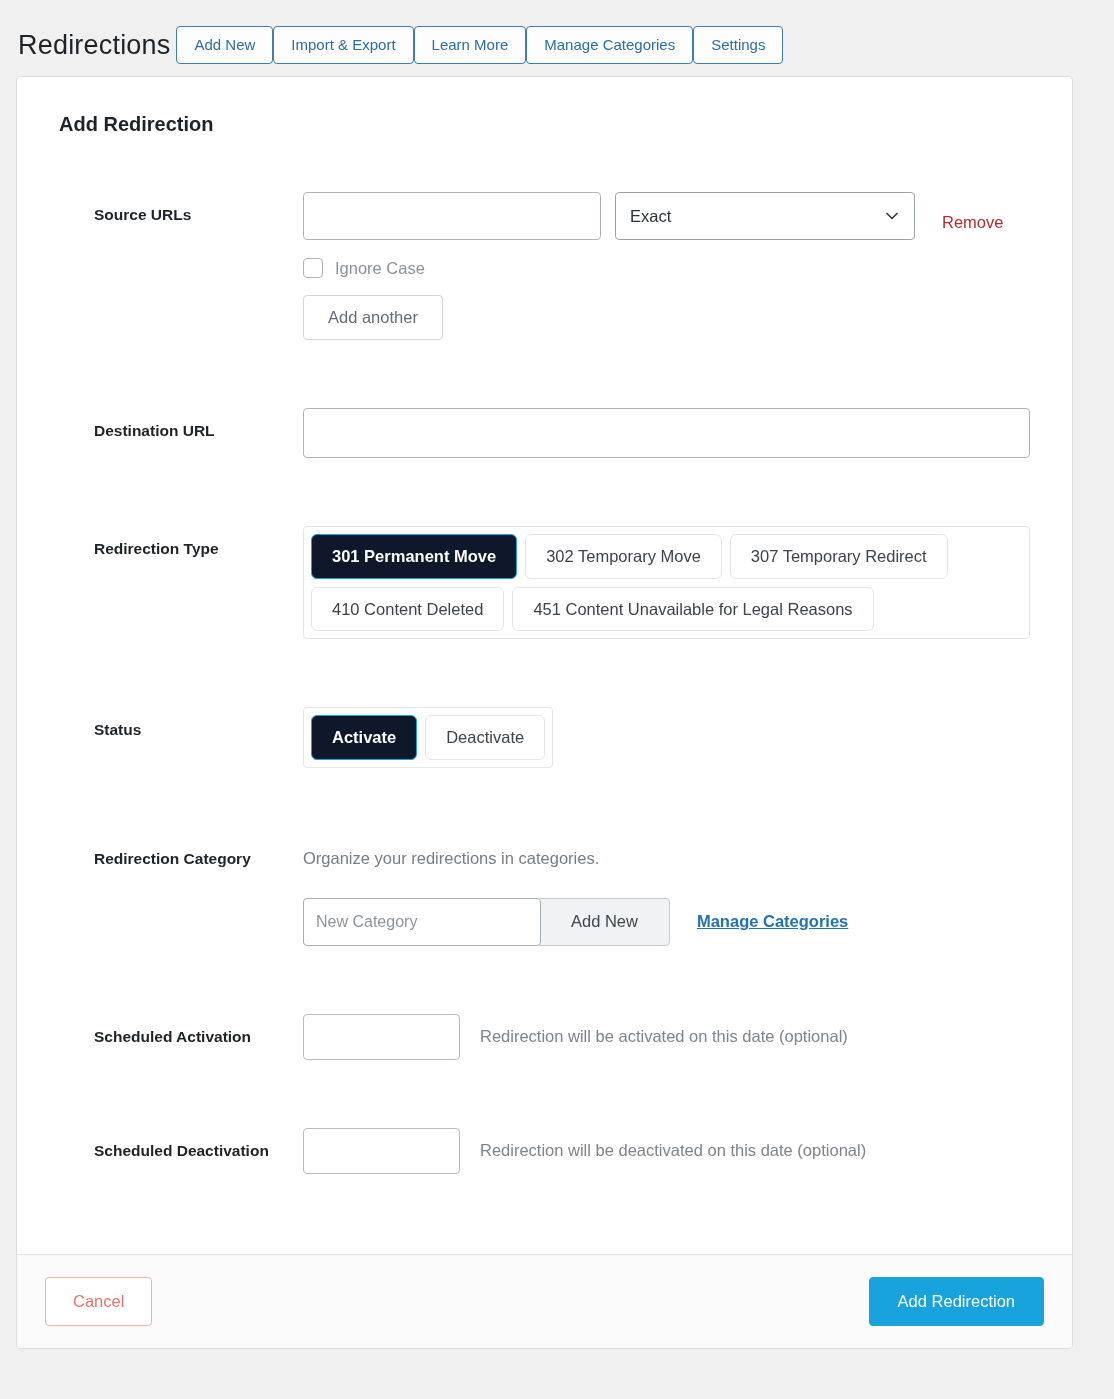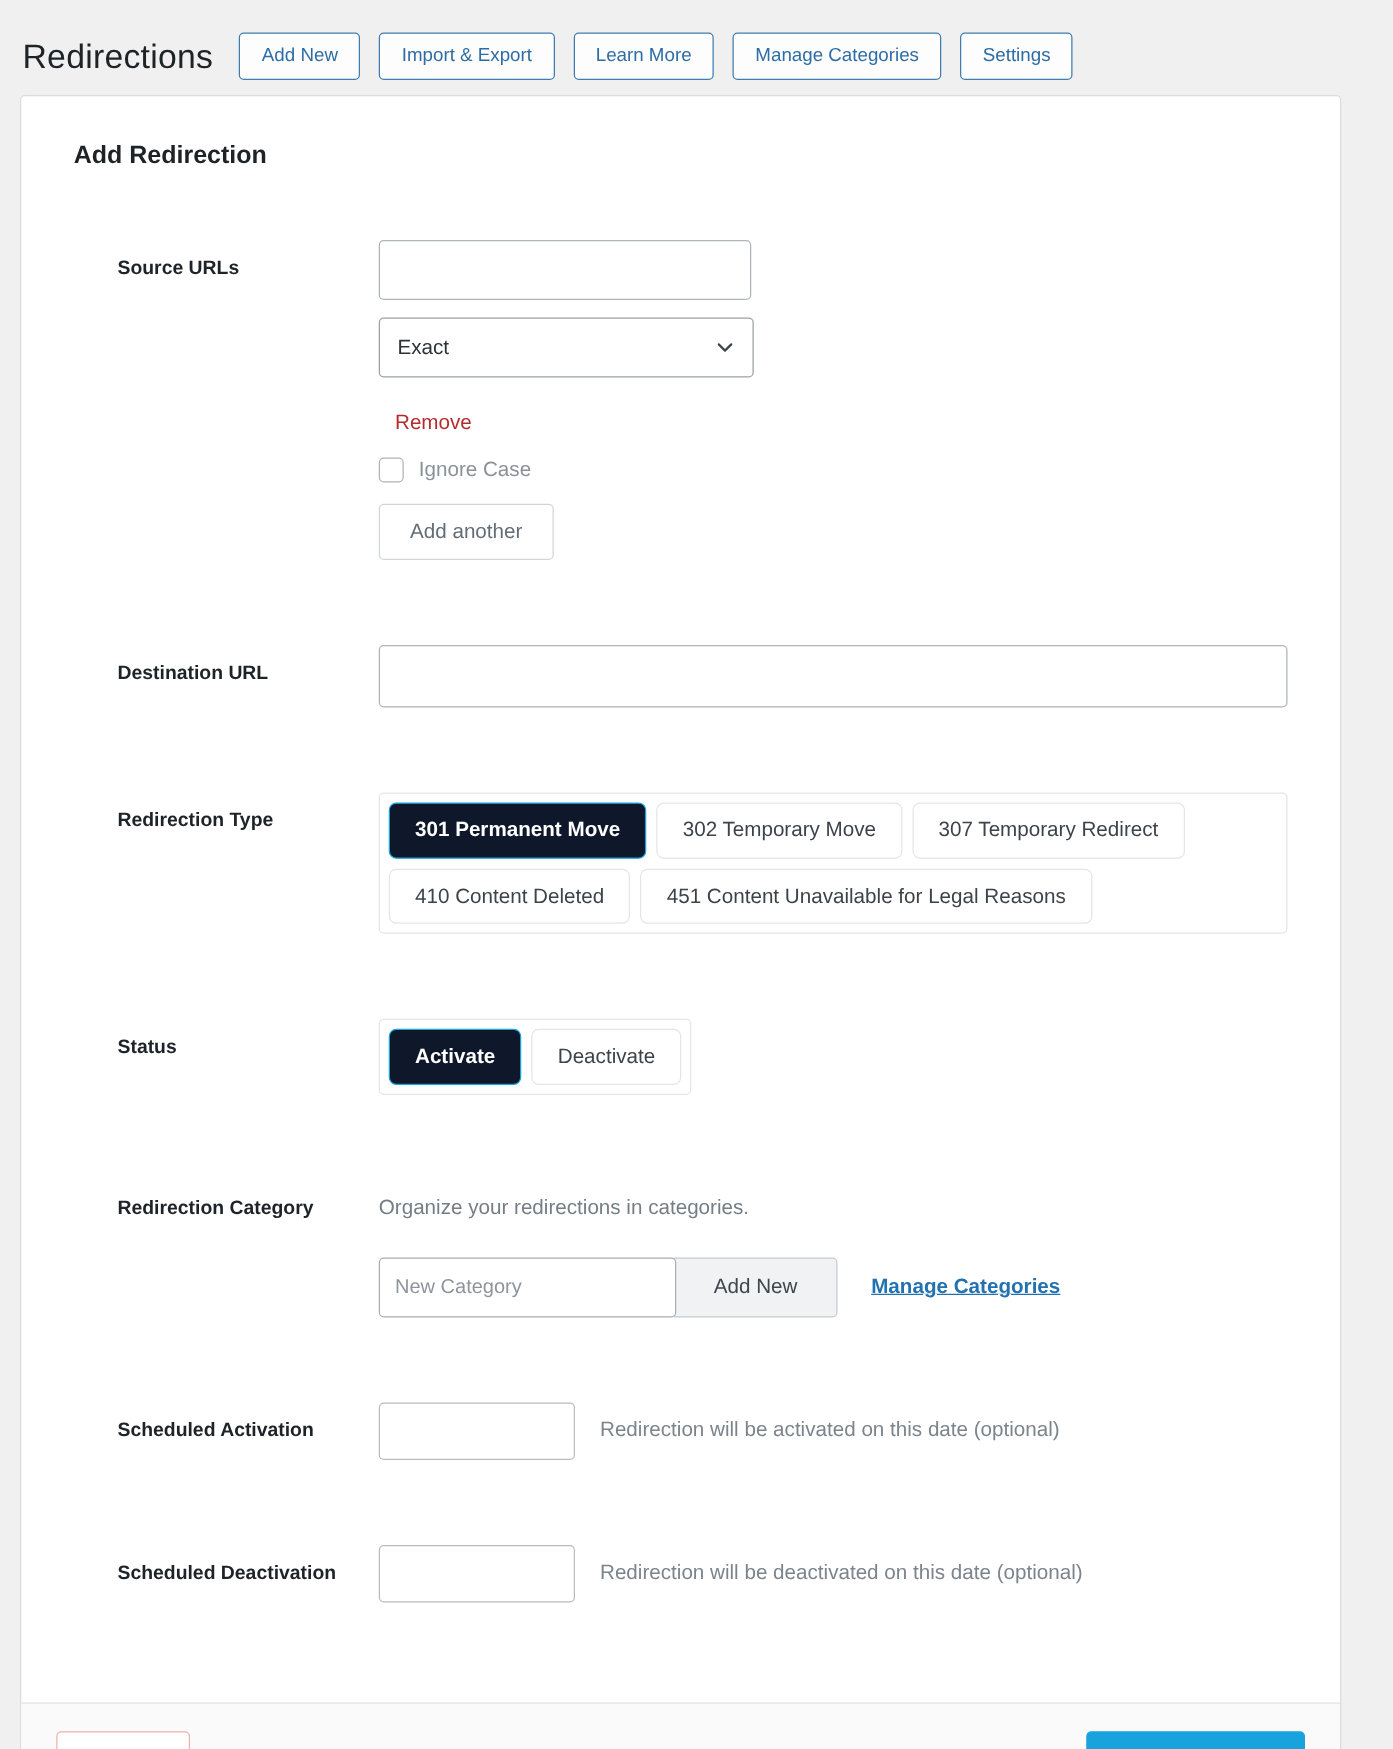--- a/index.html
+++ b/index.html
@@ -7,21 +7,20 @@
     width: 1114px;
     background: #f0f0f1;
     font-family: "Liberation Sans", sans-serif;
     color: #1d2327;
   }
 
   
   .page-header {
     display: flex;
     align-items: center;
-    gap: 15px;
     padding: 16px 24px 0 18px;
     height: 74px;
   }
   .page-title {
     font-size: 27px;
     font-weight: 400;
     color: #1d2327;
     margin-right: 6px;
     letter-spacing: 0.2px;
   }
@@ -75,21 +74,21 @@
     background: #fff;
     height: 48px;
     font-family: "Liberation Sans", sans-serif;
     font-size: 16px;
     color: #2c3338;
     padding: 0 12px;
   }
   .text-input::placeholder { color: #8d949b; }
 
   
-  .source-line { display: flex; align-items: flex-start; gap: 14px; flex-direction: column; }
+  .source-line { display: flex; align-items: center; gap: 14px; }
   .source-input { width: 298px; }
   .select-wrap {
     position: relative;
     width: 300px;
   }
   .select-box {
     width: 100%;
     height: 48px;
     border: 1px solid #9aa1a7;
     border-radius: 4px;

